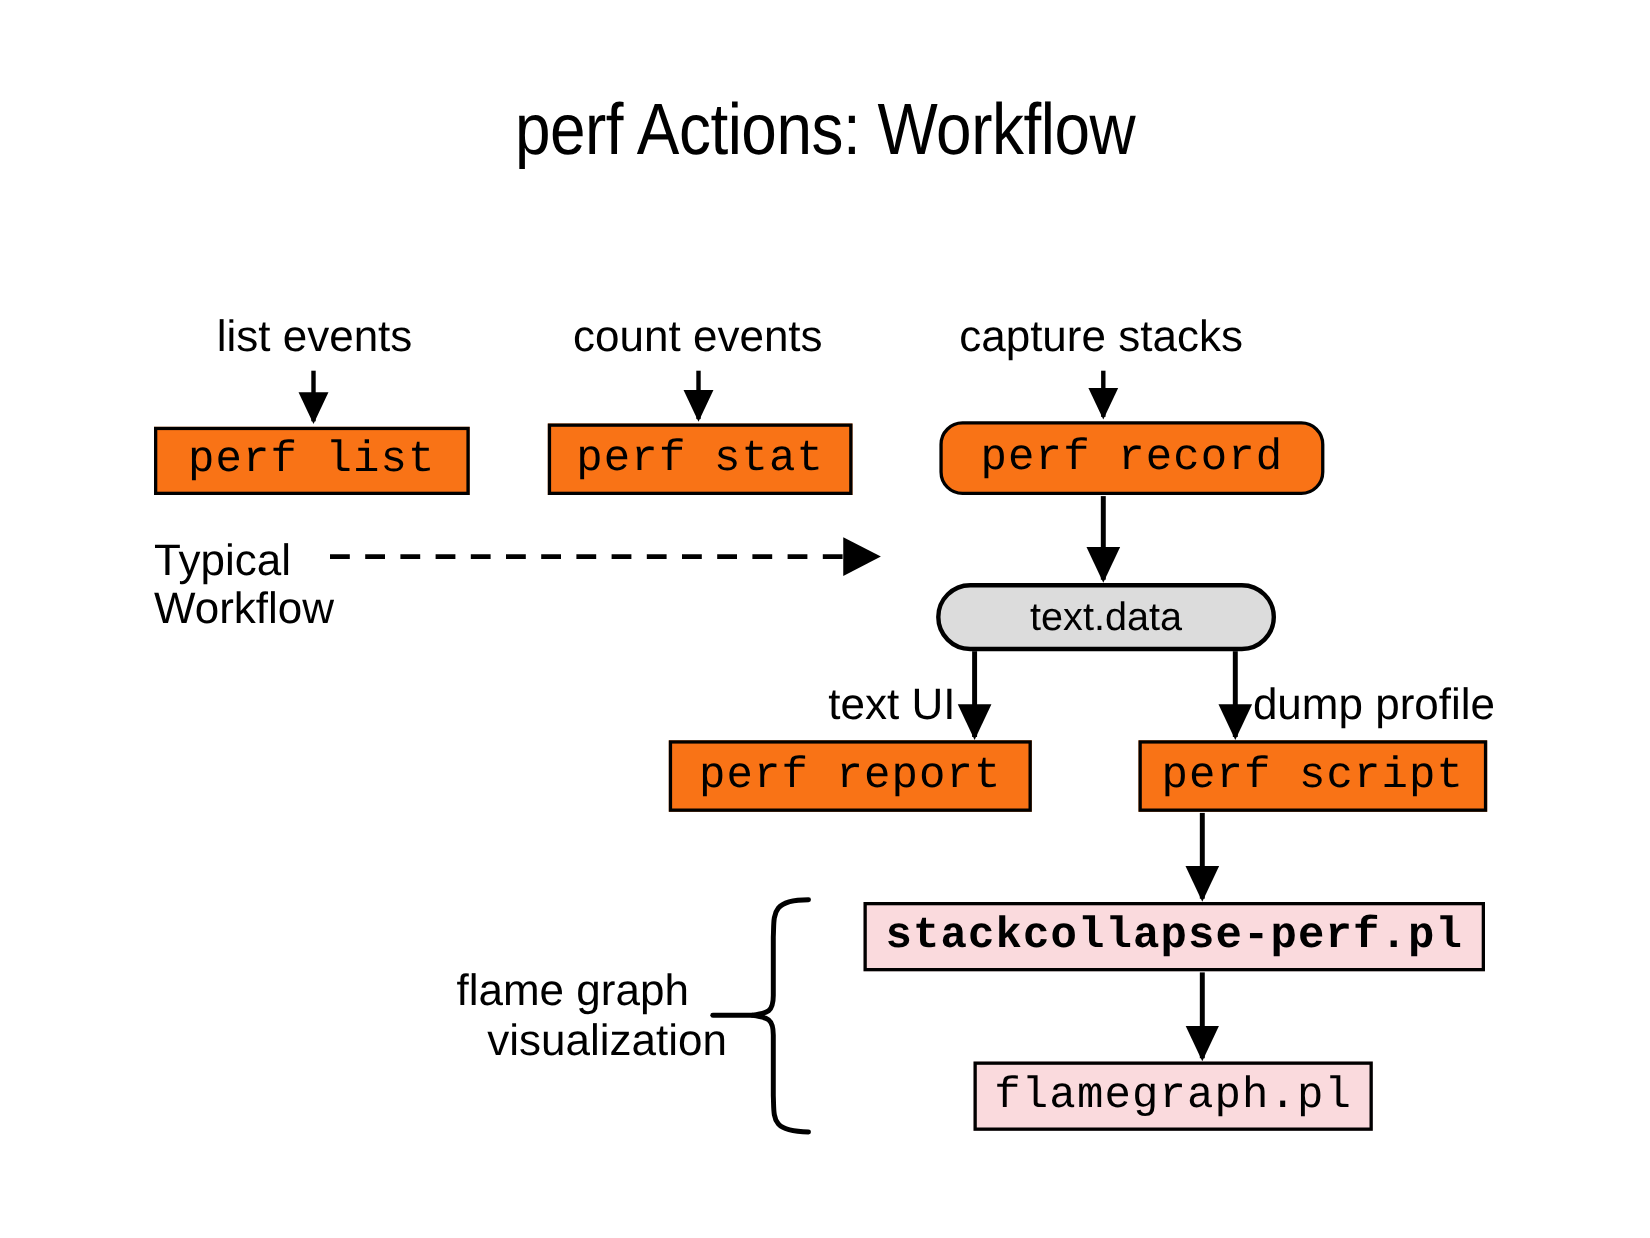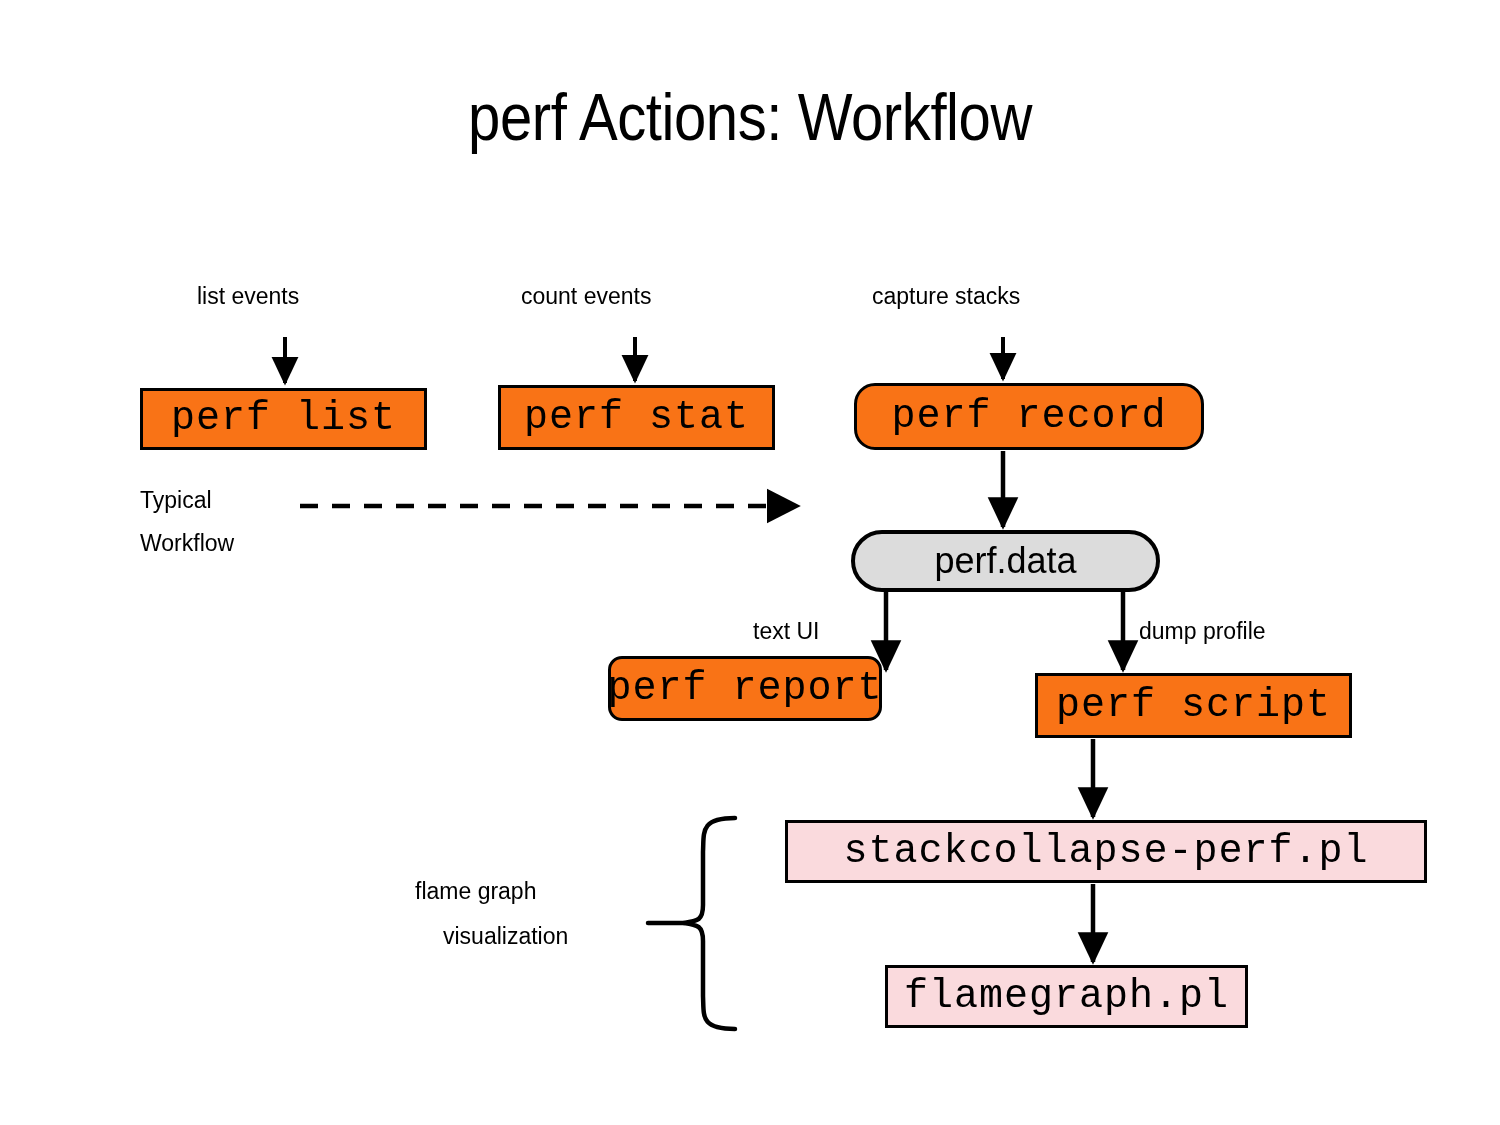--- a/index.html
+++ b/index.html
@@ -69,21 +69,21 @@
     letter-spacing: 0;
   }
   .node.script {
     background: #fadadd;
   }
 
   
   .label {
     position: absolute;
     font-family: "Liberation Sans", sans-serif;
-    font-size: 23px;
+    font-size: 40px;
     line-height: 1.18;
     white-space: nowrap;
   }
 </style>
 </head>
 <body>
 
 <div id="slide">
 
   <div class="slide-title">perf Actions: Workflow</div>
@@ -141,23 +141,23 @@
 
   <div class="label" style="left:415px; top:878px;">flame graph</div>
   <div class="label" style="left:415px; top:923px;margin-left:28px;">visualization</div>
 
   <div class="node cmd" style="left:140px; top:388px; width:287px; height:62px;">perf list</div>
 
   <div class="node cmd" style="left:498px; top:385px; width:277px; height:65px;">perf stat</div>
 
   <div class="node cmd" style="left:854px; top:383px; width:350px; height:67px;border-radius:21px;">perf record</div>
 
-  <div class="node datafile" style="left:851px; top:530px; width:309px; height:62px;">perf.data</div>
+  <div class="node datafile" style="left:851px; top:530px; width:309px; height:62px;">text.data</div>
 
-  <div class="node cmd" style="left:608px; top:656px; width:274px; height:65px;border-radius:14px;">perf report</div>
+  <div class="node cmd" style="left:608px; top:673px; width:330px; height:65px;">perf report</div>
 
   <div class="node cmd" style="left:1035px; top:673px; width:317px; height:65px;text-align:right;">perf script</div>
 
-  <div class="node cmd script" style="left:785px; top:820px; width:642px; height:63px;">stackcollapse-perf.pl</div>
+  <div class="node cmd script" style="left:785px; top:820px; width:565px; height:63px;font-weight:bold;">stackcollapse-perf.pl</div>
 
   <div class="node cmd script" style="left:885px; top:965px; width:363px; height:63px;text-align:center;">flamegraph.pl</div>
 
 </div>
 
 </body></html>

